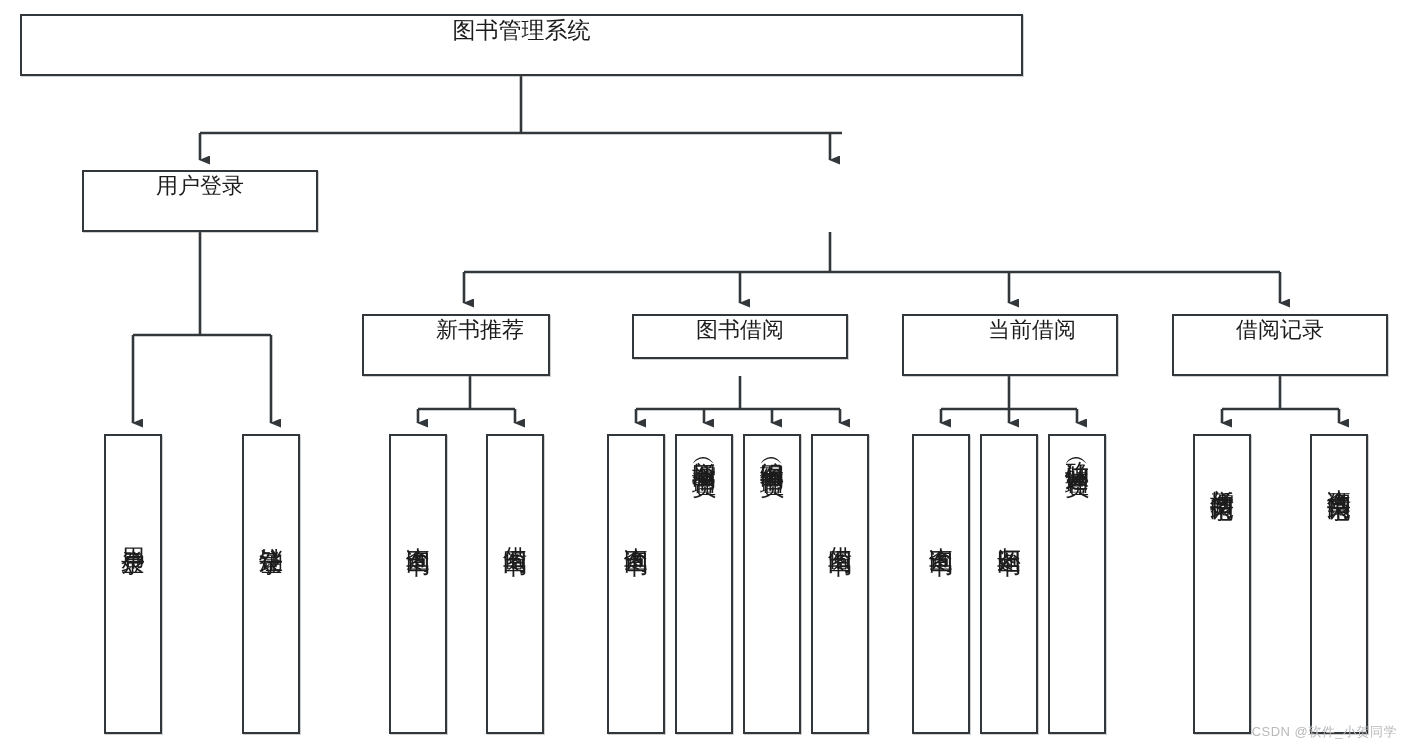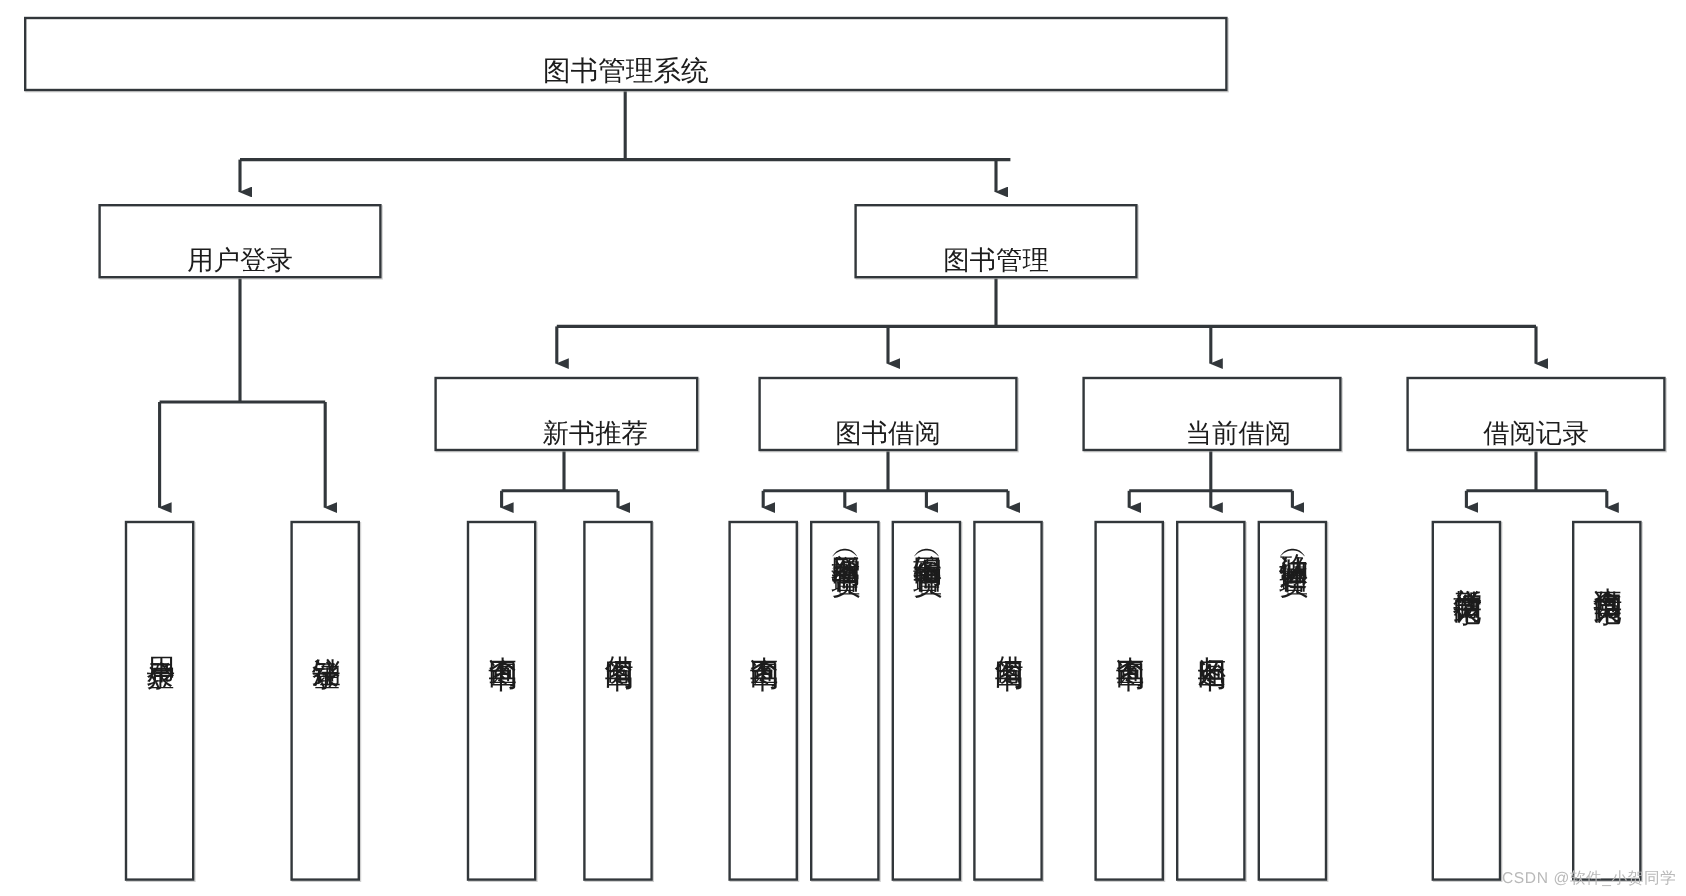--- a/index.html
+++ b/index.html
@@ -24,21 +24,21 @@
     width: 1405px;
     height: 747px;
     pointer-events: none;
   }
   .node {
     position: absolute;
     box-sizing: border-box;
     background: #ffffff;
     border: 2px solid #32373b;
     display: flex;
-    align-items: flex-end;
+    align-items: flex-start;
     justify-content: center;
     color: #1c1c1c;
     box-shadow: 1px 1px 0 rgba(120,120,120,0.35);
   }
   .node .label {
     display: block;
     text-align: center;
     line-height: 1.25;
     white-space: nowrap;
   }
@@ -126,28 +126,25 @@
     </g>
   </svg>
 
   <div class="node root horizontal" style="left:20px; top:14px; width:1003px; height:62px;">
     <span class="label">图书管理系统</span>
   </div>
 
   <div class="node horizontal" style="left:82px; top:170px; width:236px; height:62px;">
     <span class="label">用户登录</span>
   </div>
-  <div class="node horizontal" style="left:712px; top:170px; width:236px; height:62px;">
-    <span class="label">图书管理</span>
-  </div>
 
-  <div class="node horizontal" style="left:362px; top:314px; width:220px; height:62px;padding-left:48px;">
+  <div class="node horizontal" style="left:362px; top:314px; width:188px; height:62px;padding-left:48px;">
     <span class="label">新书推荐</span>
   </div>
-  <div class="node horizontal" style="left:632px; top:314px; width:216px; height:62px;">
+  <div class="node horizontal" style="left:632px; top:314px; width:216px; height:45px;">
     <span class="label">图书借阅</span>
   </div>
   <div class="node horizontal" style="left:902px; top:314px; width:216px; height:62px;padding-left:44px;">
     <span class="label">当前借阅</span>
   </div>
   <div class="node horizontal" style="left:1172px; top:314px; width:216px; height:62px;">
     <span class="label">借阅记录</span>
   </div>
 
   <div class="node vertical" style="left:104px; top:434px; width:58px; height:300px; padding-top:92px;">

